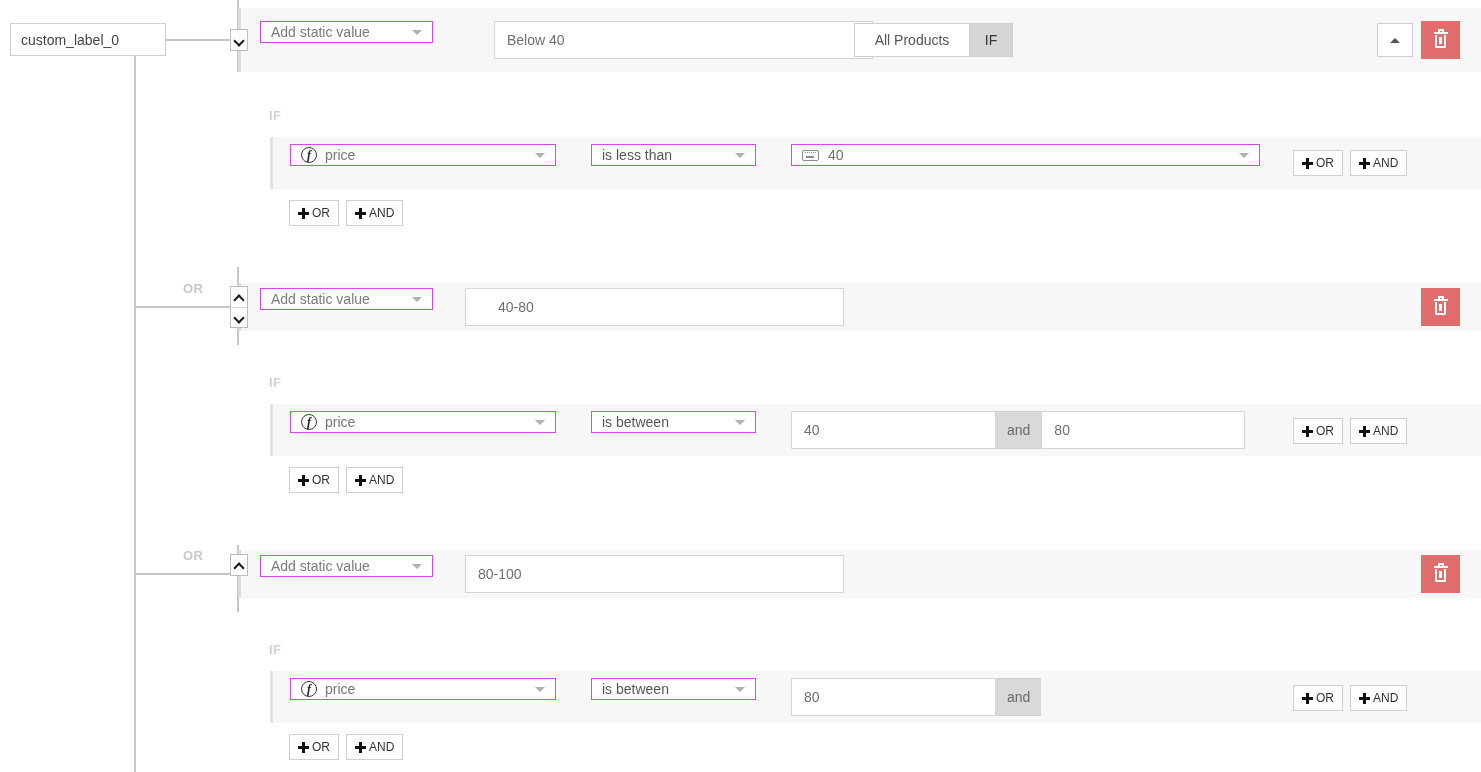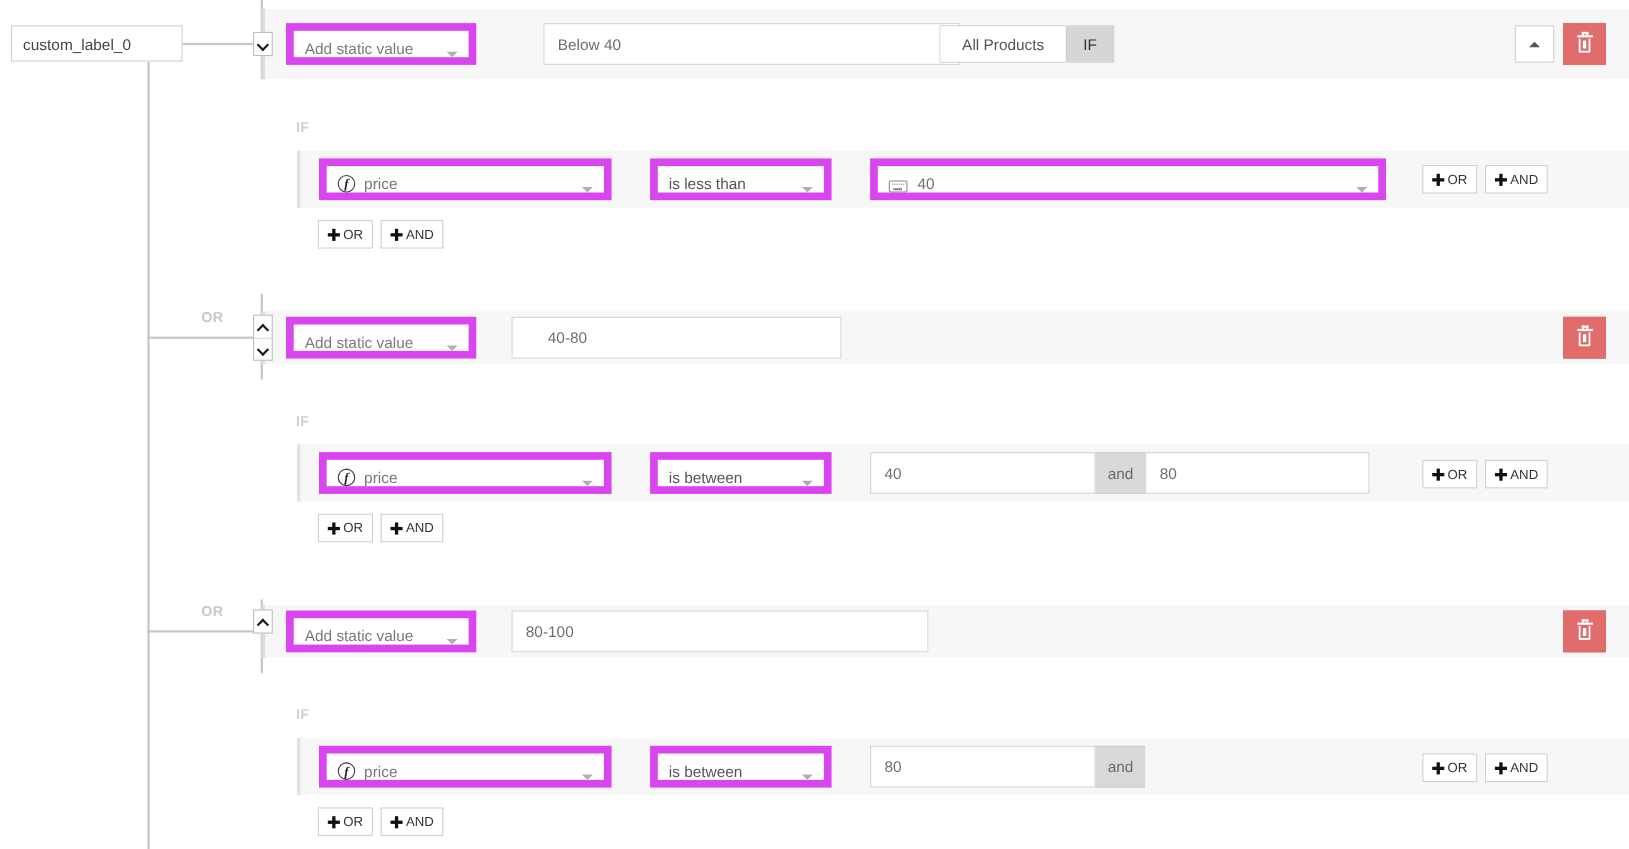--- a/index.html
+++ b/index.html
@@ -85,25 +85,25 @@
     position: absolute; left: 0; top: 1px;
     width: 6px; height: 6px;
     border-left: 2px solid #1a1a1a;
     border-bottom: 2px solid #1a1a1a;
     transform: rotate(-45deg);
   }
   .chev.up::before { top: 3px; transform: rotate(135deg); }
 
   
   .sel {
-    height: 38px;
-    border: 7px solid #d946ef;
-    background: #fff;
-    display: flex;
-    align-items: flex-end;
+    height: 22px;
+    border: 1px solid #d946ef;
+    background: #fff;
+    display: flex;
+    align-items: center;
     padding: 0 10px;
     font-size: 14px;
     color: #7a7a7a;
     cursor: pointer;
     position: relative;
   }
   .sel .caret {
     position: absolute;
     right: 10px;
     width: 0; height: 0;
@@ -473,21 +473,21 @@
     <div>
         <span class="chev"></span>
       </div>
   </div>
 
   <div class="sel" style="position:absolute; left:260px; top:288px; width:173px;">
     <span>Add static value</span>
     <span class="caret"></span>
   </div>
 
-  <div class="txt" style="position:absolute; left:465px; top:288px; width:300px;padding-left:32px;">
+  <div class="txt" style="position:absolute; left:465px; top:288px; width:379px;padding-left:32px;">
     <span>40-80</span>
   </div>
 
   <div class="btn-del" style="left:1421px; top:288px; width:39px; height:38px;">
     <span class="trash">
       <span class="handle"></span>
         <span class="lid"></span>
         <span class="can"></span>
     </span>
   </div>

